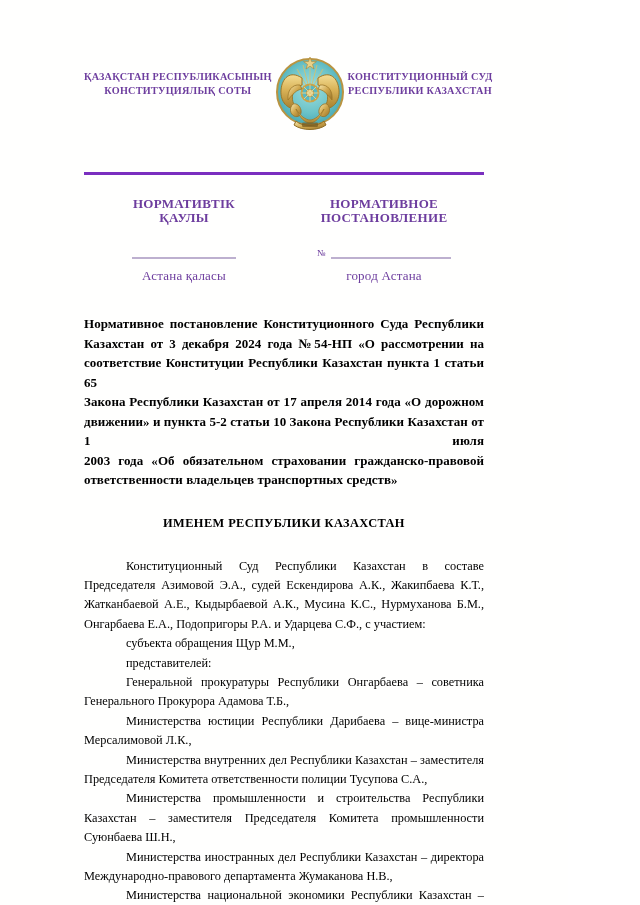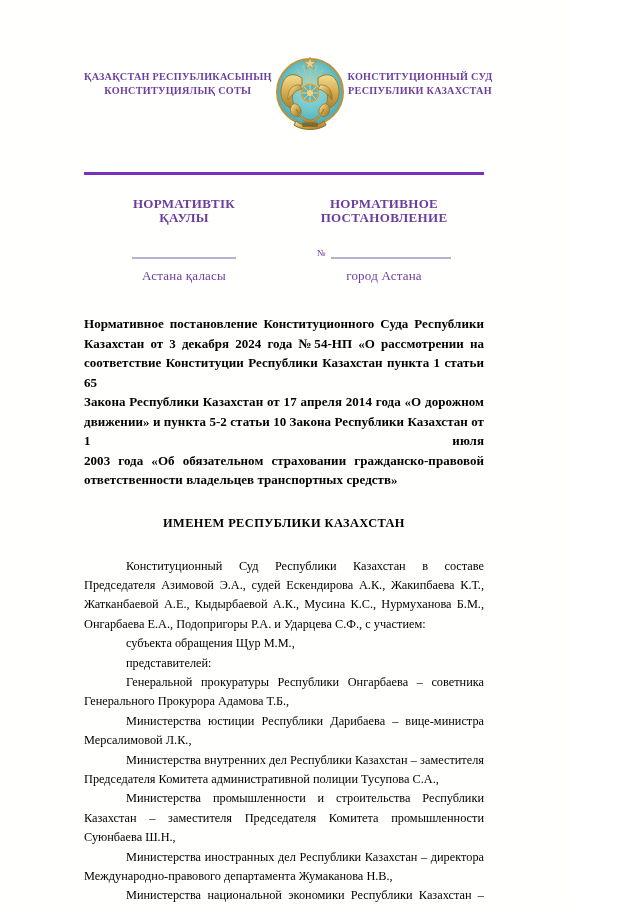--- a/index.html
+++ b/index.html
@@ -265,19 +265,19 @@
   </div>
 
   <div class="in-name">ИМЕНЕМ РЕСПУБЛИКИ КАЗАХСТАН</div>
 
   <div class="body-block">
     <p class="para">Конституционный Суд Республики Казахстан в составе Председателя Азимовой Э.А., судей Ескендирова А.К., Жакипбаева К.Т., Жатканбаевой А.Е., Кыдырбаевой А.К., Мусина К.С., Нурмуханова Б.М., Онгарбаева Е.А., Подопригоры Р.А. и Ударцева С.Ф., с участием:</p>
     <p class="para nojust">субъекта обращения Щур М.М.,</p>
     <p class="para nojust">представителей:</p>
     <p class="para">Генеральной прокуратуры Республики Онгарбаева – советника Генерального Прокурора Адамова Т.Б.,</p>
     <p class="para">Министерства юстиции Республики Дарибаева – вице-министра Мерсалимовой Л.К.,</p>
-    <p class="para">Министерства внутренних дел Республики Казахстан – заместителя Председателя Комитета административной полиции Тусупова С.А.,</p>
+    <p class="para">Министерства внутренних дел Республики Казахстан – заместителя Председателя Комитета ответственности полиции Тусупова С.А.,</p>
     <p class="para">Министерства промышленности и строительства Республики Казахстан – заместителя Председателя Комитета промышленности Суюнбаева Ш.Н.,</p>
     <p class="para">Министерства иностранных дел Республики Казахстан – директора Международно-правового департамента Жумаканова Н.В.,</p>
     <p class="para">Министерства национальной экономики Республики Казахстан – директора Департамента внутреннего администрирования Дарибаева Р.Т.,</p>
   </div>
 
 </div>
 
 </body></html>

